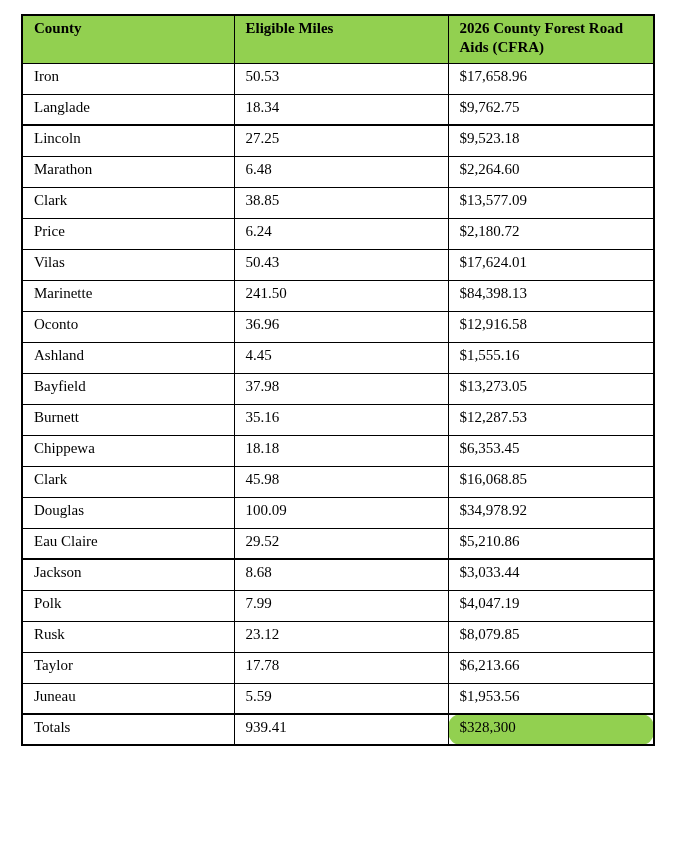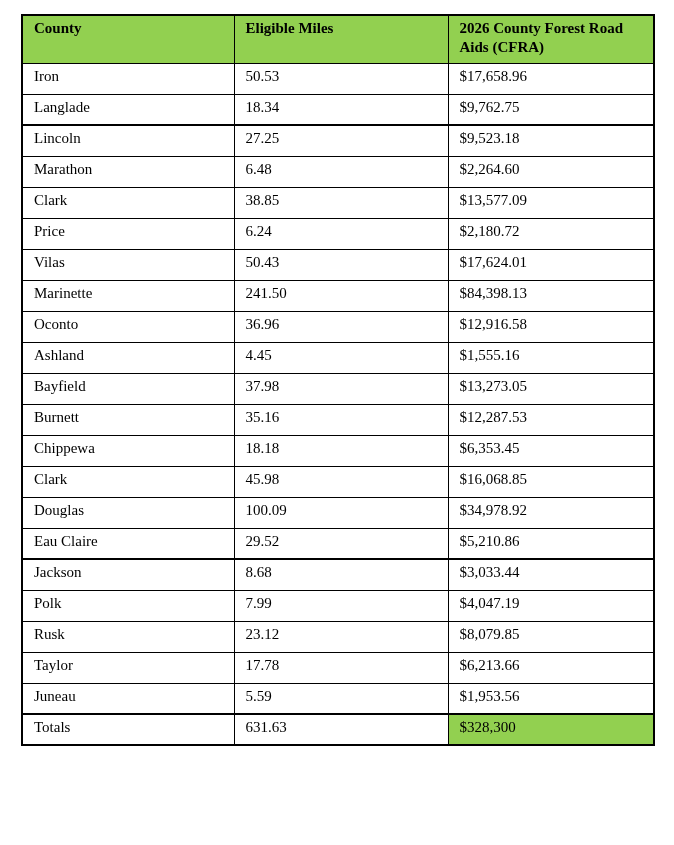--- a/index.html
+++ b/index.html
@@ -48,20 +48,21 @@
     height: 31px;
   }
   tr.section-end td {
     border-bottom-width: 2px;
   }
   tr.totals-row td {
     font-weight: normal;
   }
   tr.totals-row td.aid-total {
     background: var(--header-green, #92D050);
+    border-radius: 13px;
   }
 </style>
 </head>
 <body>
 
 <div class="page">
   <table class="aid-table">
     <colgroup>
       <col style="width:212px">
       <col style="width:214px">
@@ -175,18 +176,18 @@
           <td>17.78</td>
           <td>$6,213.66</td>
         </tr>
         <tr class="section-end">
           <td>Juneau</td>
           <td>5.59</td>
           <td>$1,953.56</td>
         </tr>
         <tr class="totals-row">
           <td>Totals</td>
-          <td>631.63</td>
+          <td>939.41</td>
           <td class="aid-total">$328,300</td>
         </tr>
       </tbody>
   </table>
 </div>
 
 </body></html>

